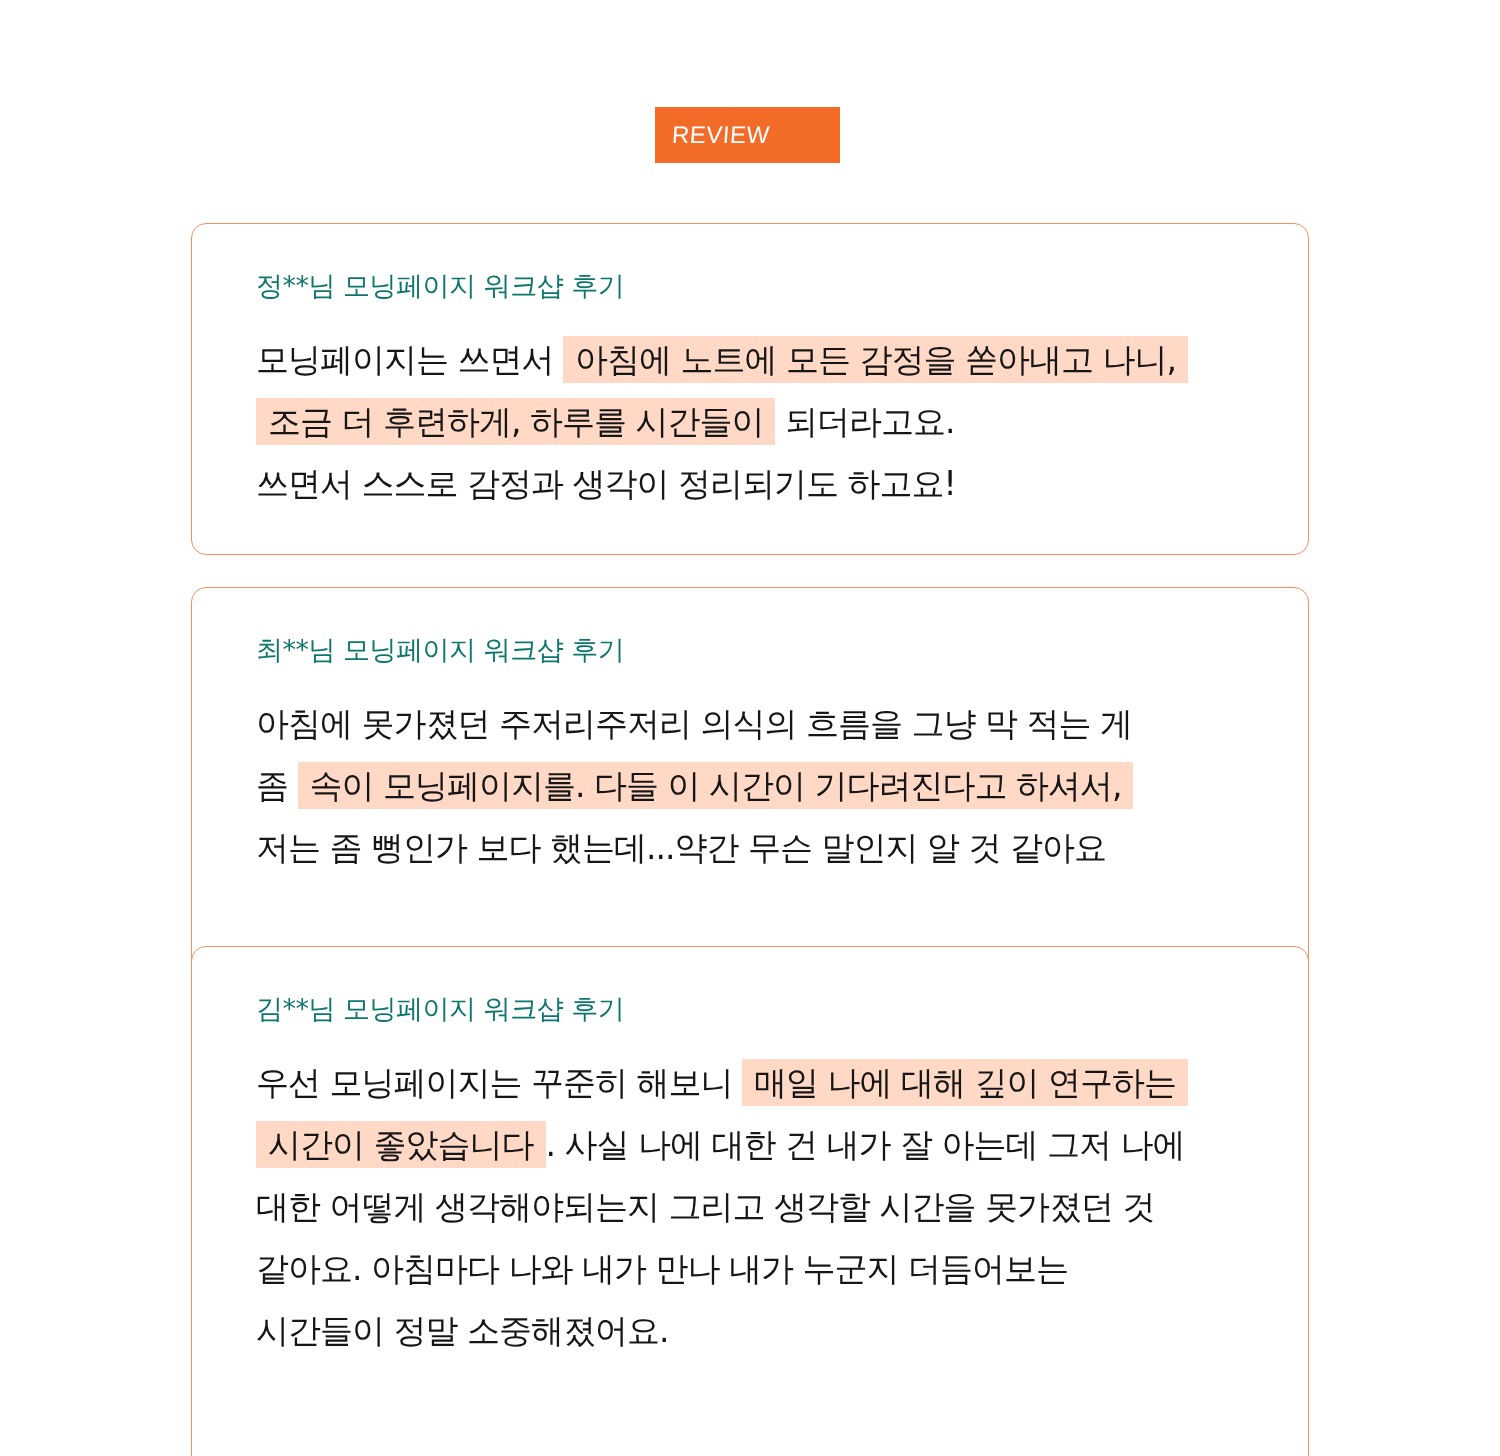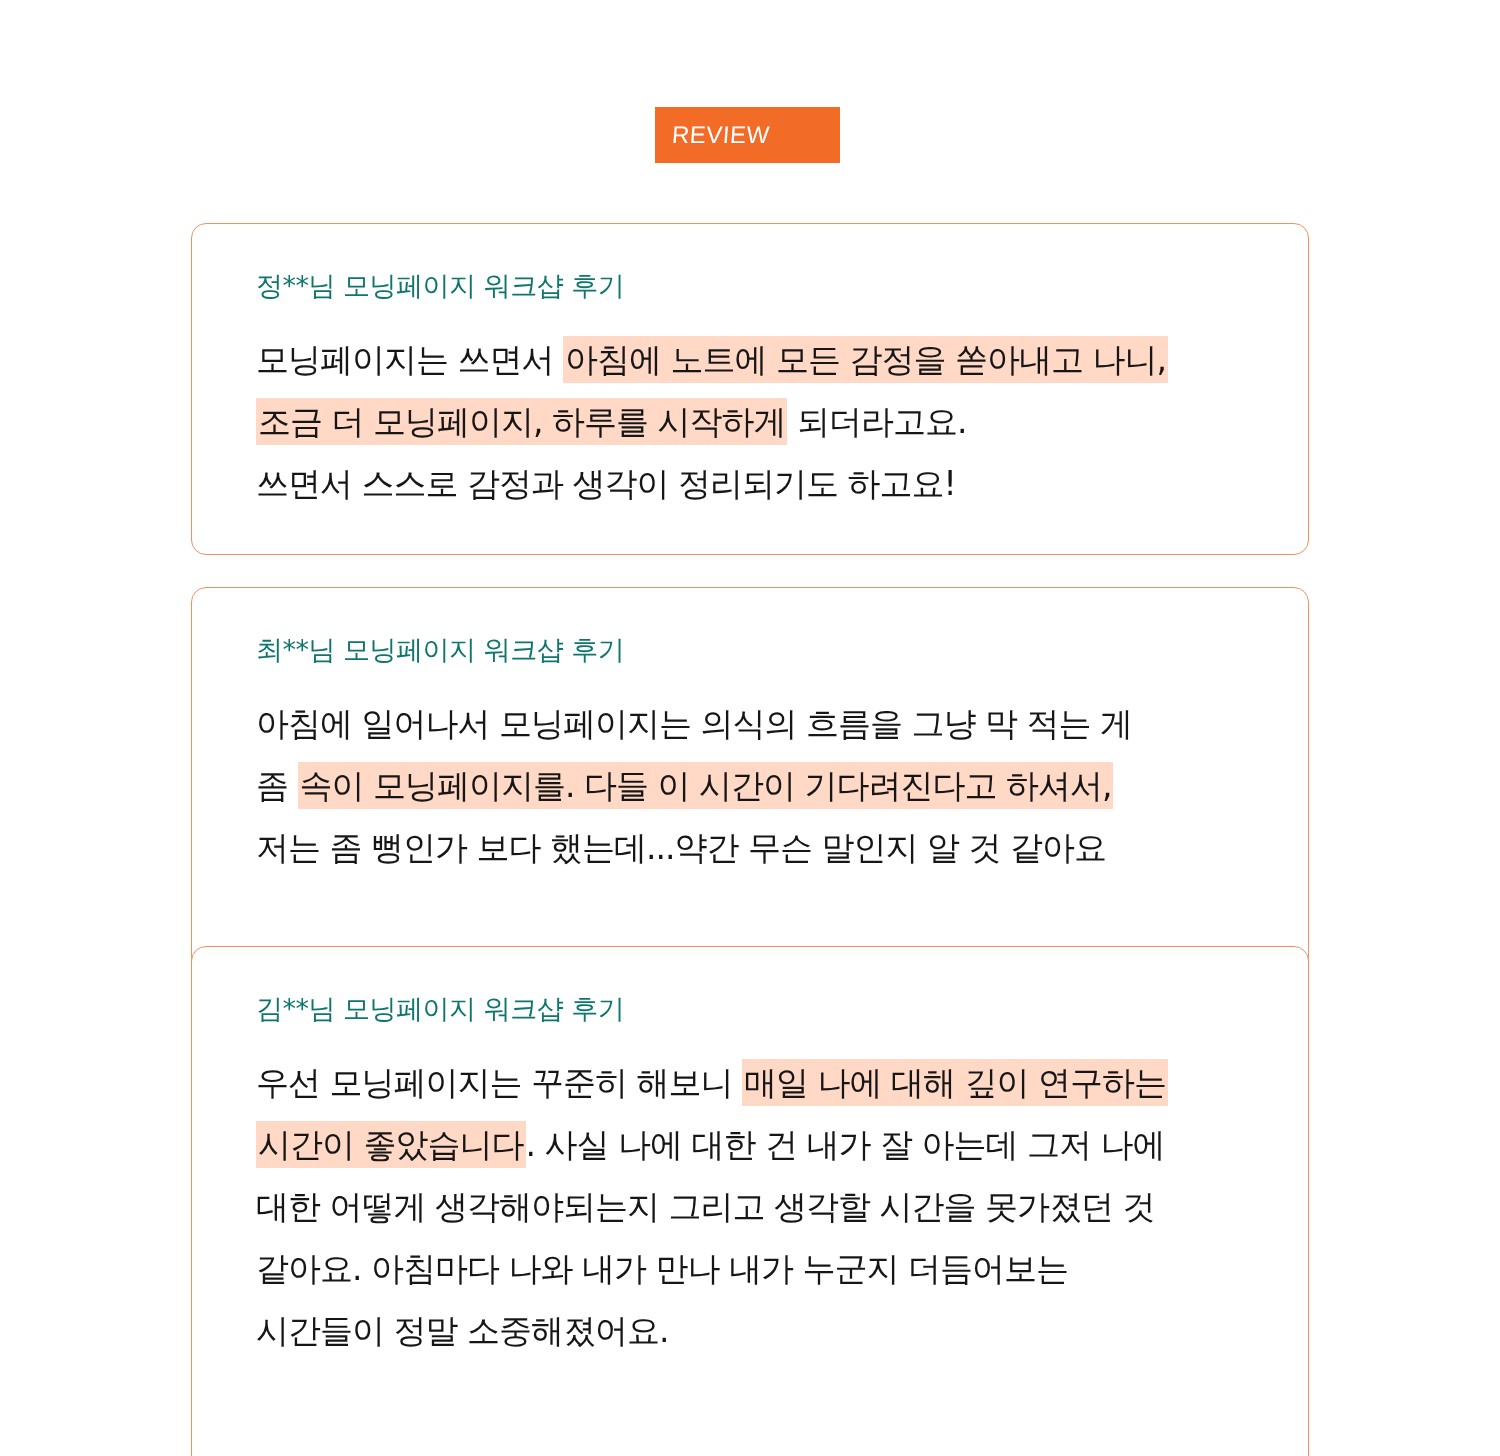--- a/index.html
+++ b/index.html
@@ -60,50 +60,50 @@
     color: #161616;
     letter-spacing: -1px;
   }
   .line {
     height: 62px;
     line-height: 62px;
     white-space: nowrap;
   }
   .hl {
     background: #FFD8C6;
-    padding: 4px 2px;
+    padding: 4px 12px;
   }
 </style>
 </head>
 <body>
 
 <div class="badge">
   <span class="badge-text">REVIEW</span>
 </div>
 
 <section class="card" style="top:223px;height:332px;">
   <div class="card-title" style="top:44px;">정**님 모닝페이지 워크샵 후기</div>
   <div class="card-body" style="top:105px;">
     <div class="line">
       <span>모닝페이지는 쓰면서 </span><span class="hl">아침에 노트에 모든 감정을 쏟아내고 나니,</span>
     </div>
     <div class="line">
-      <span class="hl">조금 더 모닝페이지, 하루를 시작하게</span><span> 되더라고요.</span>
+      <span class="hl">조금 더 후련하게, 하루를 시간들이</span><span> 되더라고요.</span>
     </div>
     <div class="line">
       <span>쓰면서 스스로 감정과 생각이 정리되기도 하고요!</span>
     </div>
   </div>
 </section>
 
 <section class="card" style="top:587px;height:413px;">
   <div class="card-title" style="top:44px;">최**님 모닝페이지 워크샵 후기</div>
   <div class="card-body" style="top:105px;">
     <div class="line">
-      <span>아침에 일어나서 모닝페이지는 의식의 흐름을 그냥 막 적는 게</span>
+      <span>아침에 못가졌던 주저리주저리 의식의 흐름을 그냥 막 적는 게</span>
     </div>
     <div class="line">
       <span>좀 </span><span class="hl">속이 모닝페이지를. 다들 이 시간이 기다려진다고 하셔서,</span>
     </div>
     <div class="line">
       <span>저는 좀 뻥인가 보다 했는데...약간 무슨 말인지 알 것 같아요</span>
     </div>
   </div>
 </section>
 

